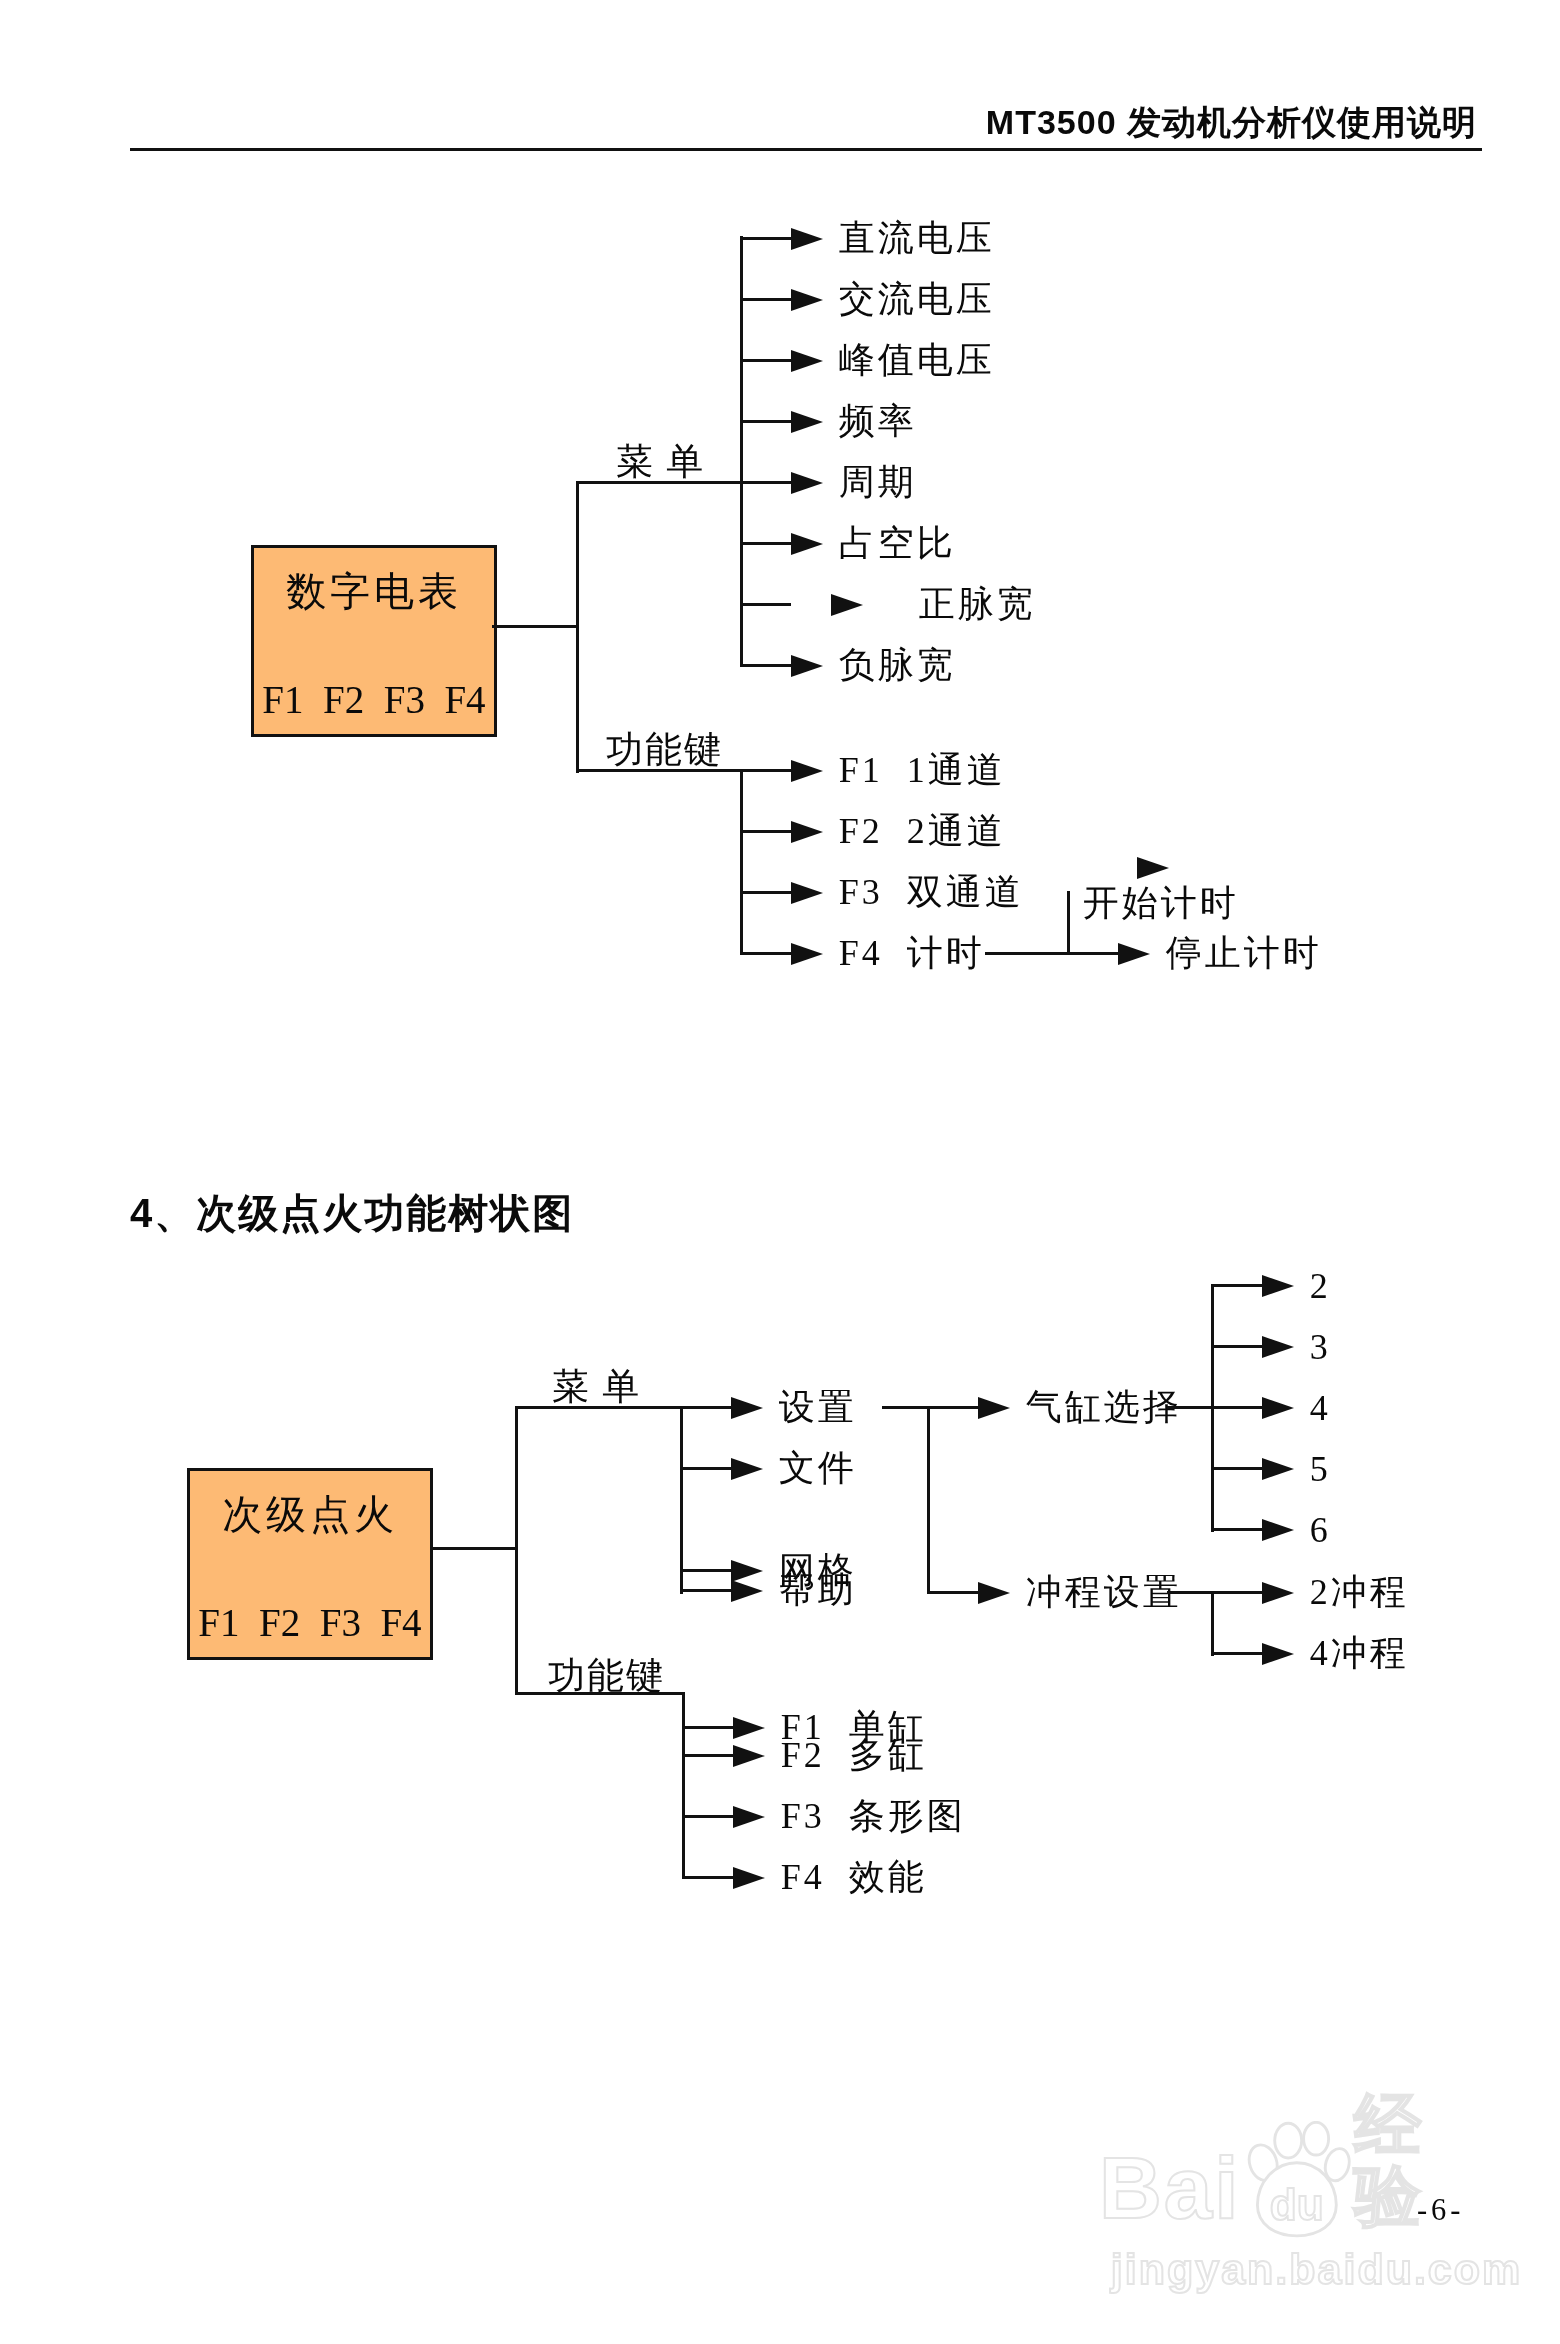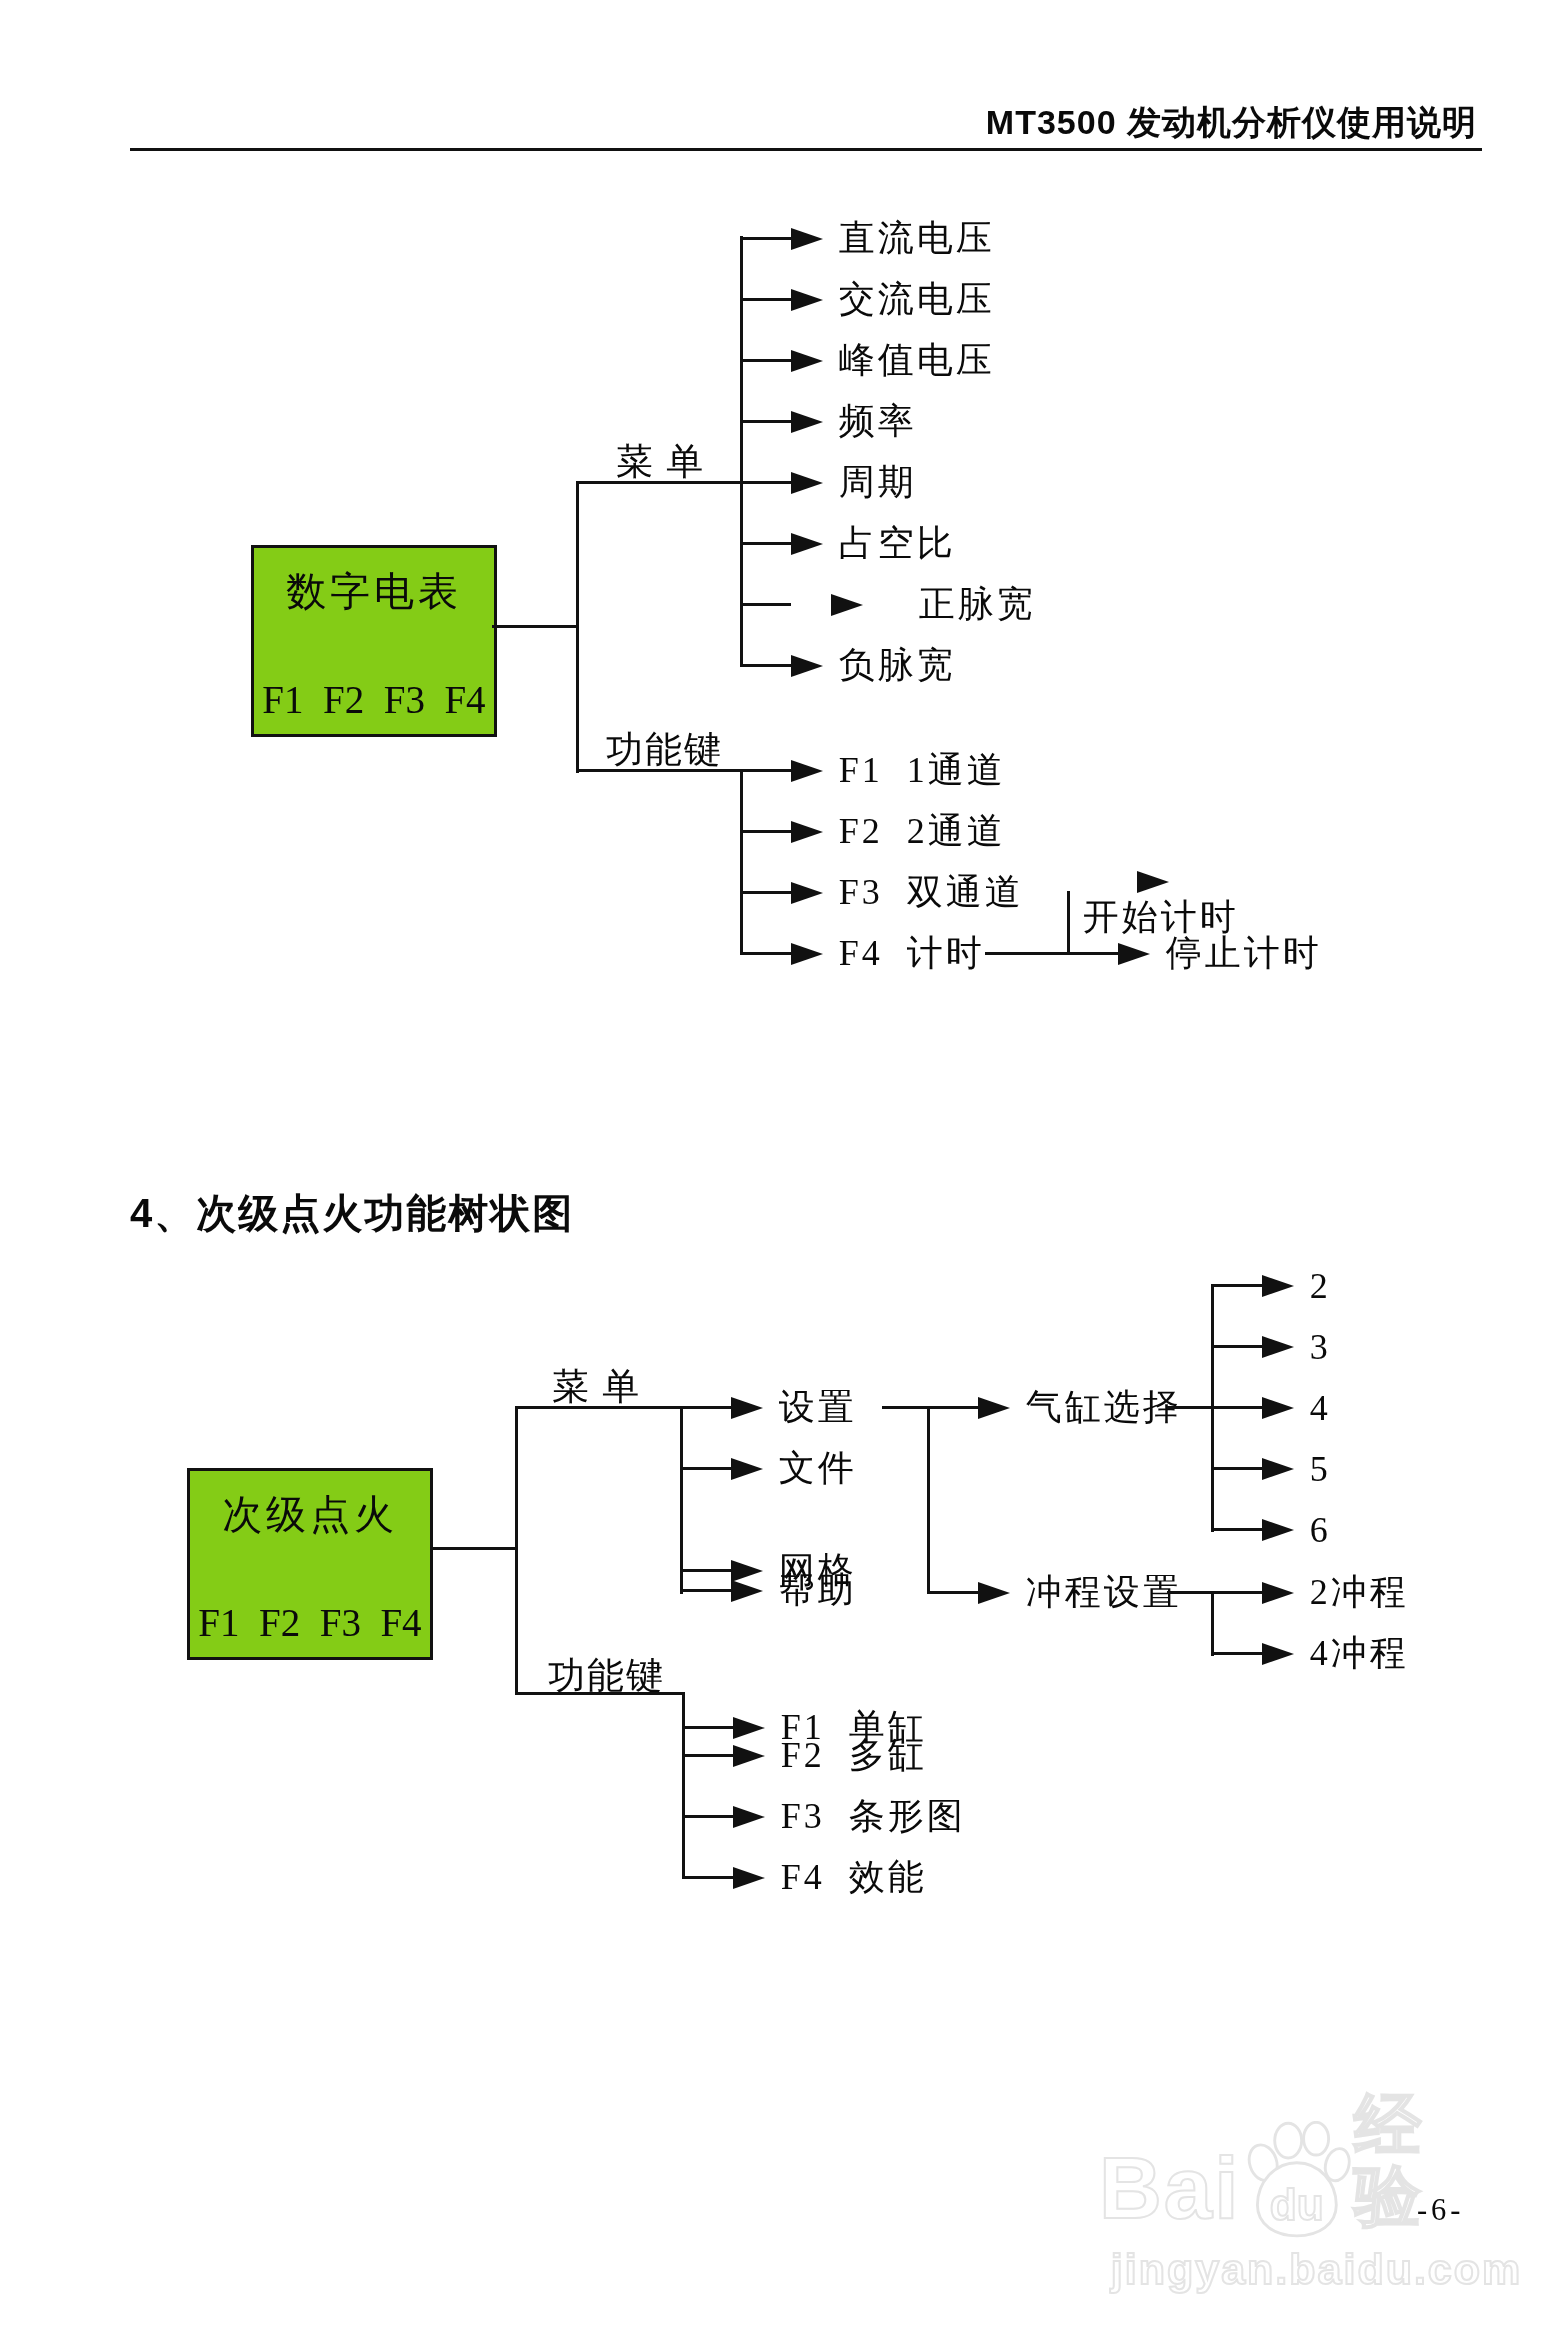--- a/index.html
+++ b/index.html
@@ -17,28 +17,28 @@
     font-family:"Liberation Sans","DejaVu Sans",sans-serif;
     font-weight:bold;font-size:34px;letter-spacing:1px;white-space:pre;
   }
   .header-rule{position:absolute;left:130px;top:148px;width:1352px;height:3px;background:#111;}
   
   .hline{position:absolute;height:3px;background:#111;}
   .vline{position:absolute;width:3px;background:#111;}
   
   .node-box{
     position:absolute;width:240px;height:158px;
-    border:3px solid #111;background:#84cc16;
+    border:3px solid #111;background:#fdba74;
     display:flex;flex-direction:column;justify-content:space-between;
     align-items:center;padding:15.8px 0 11.8px 0;box-sizing:content-box;
   }
   .node-box .bt{font-size:40px;letter-spacing:3.9px;white-space:pre;}
   .node-box .bk{font-size:39px;white-space:pre;}
   
-  .leaf{position:absolute;display:flex;align-items:center;height:43px;}
+  .leaf{position:absolute;display:flex;align-items:center;height:43px;justify-content:center;}
   .leaf .stem{display:block;width:51px;height:3px;background:#111;}
   .leaf .tri{
     display:block;width:0;height:0;
     border-top:11.8px solid transparent;border-bottom:11.8px solid transparent;
     border-left:32.5px solid #111;
   }
   .leaf .txt{margin-left:15.8px;font-size:36px;letter-spacing:3px;white-space:pre;}
   
   .branch-label{position:absolute;font-size:37px;letter-spacing:2px;white-space:pre;}
   

